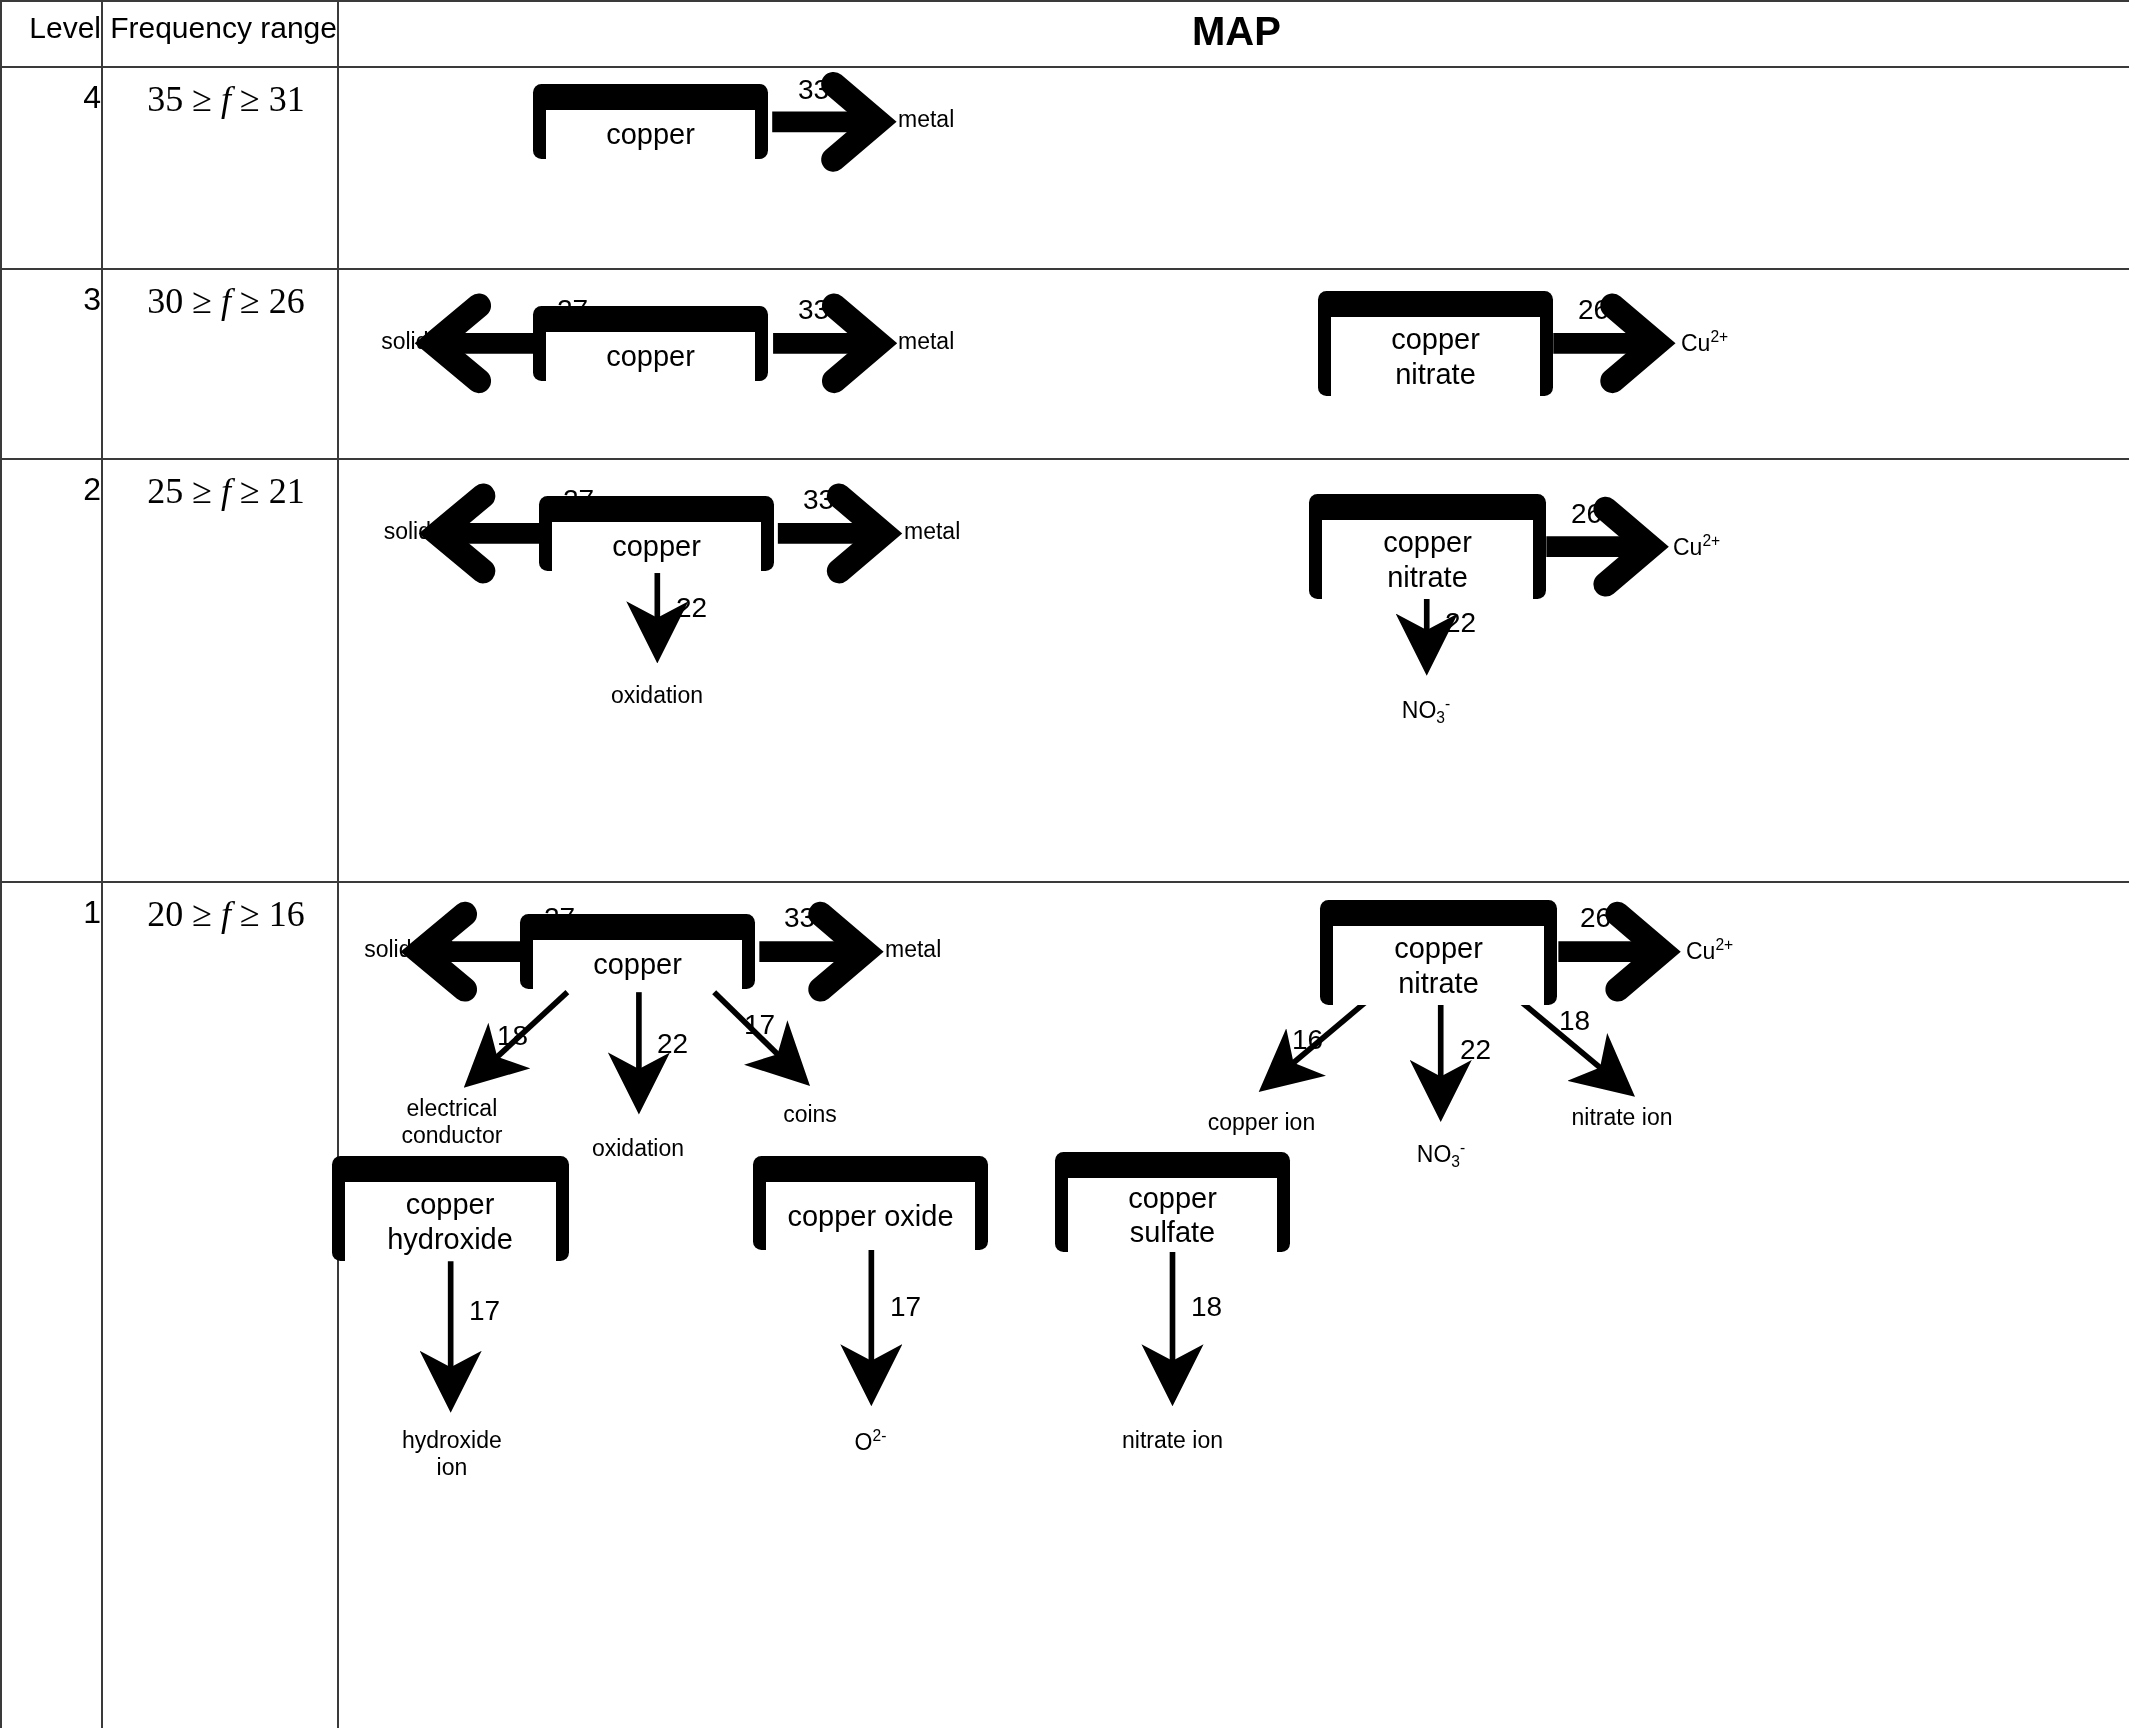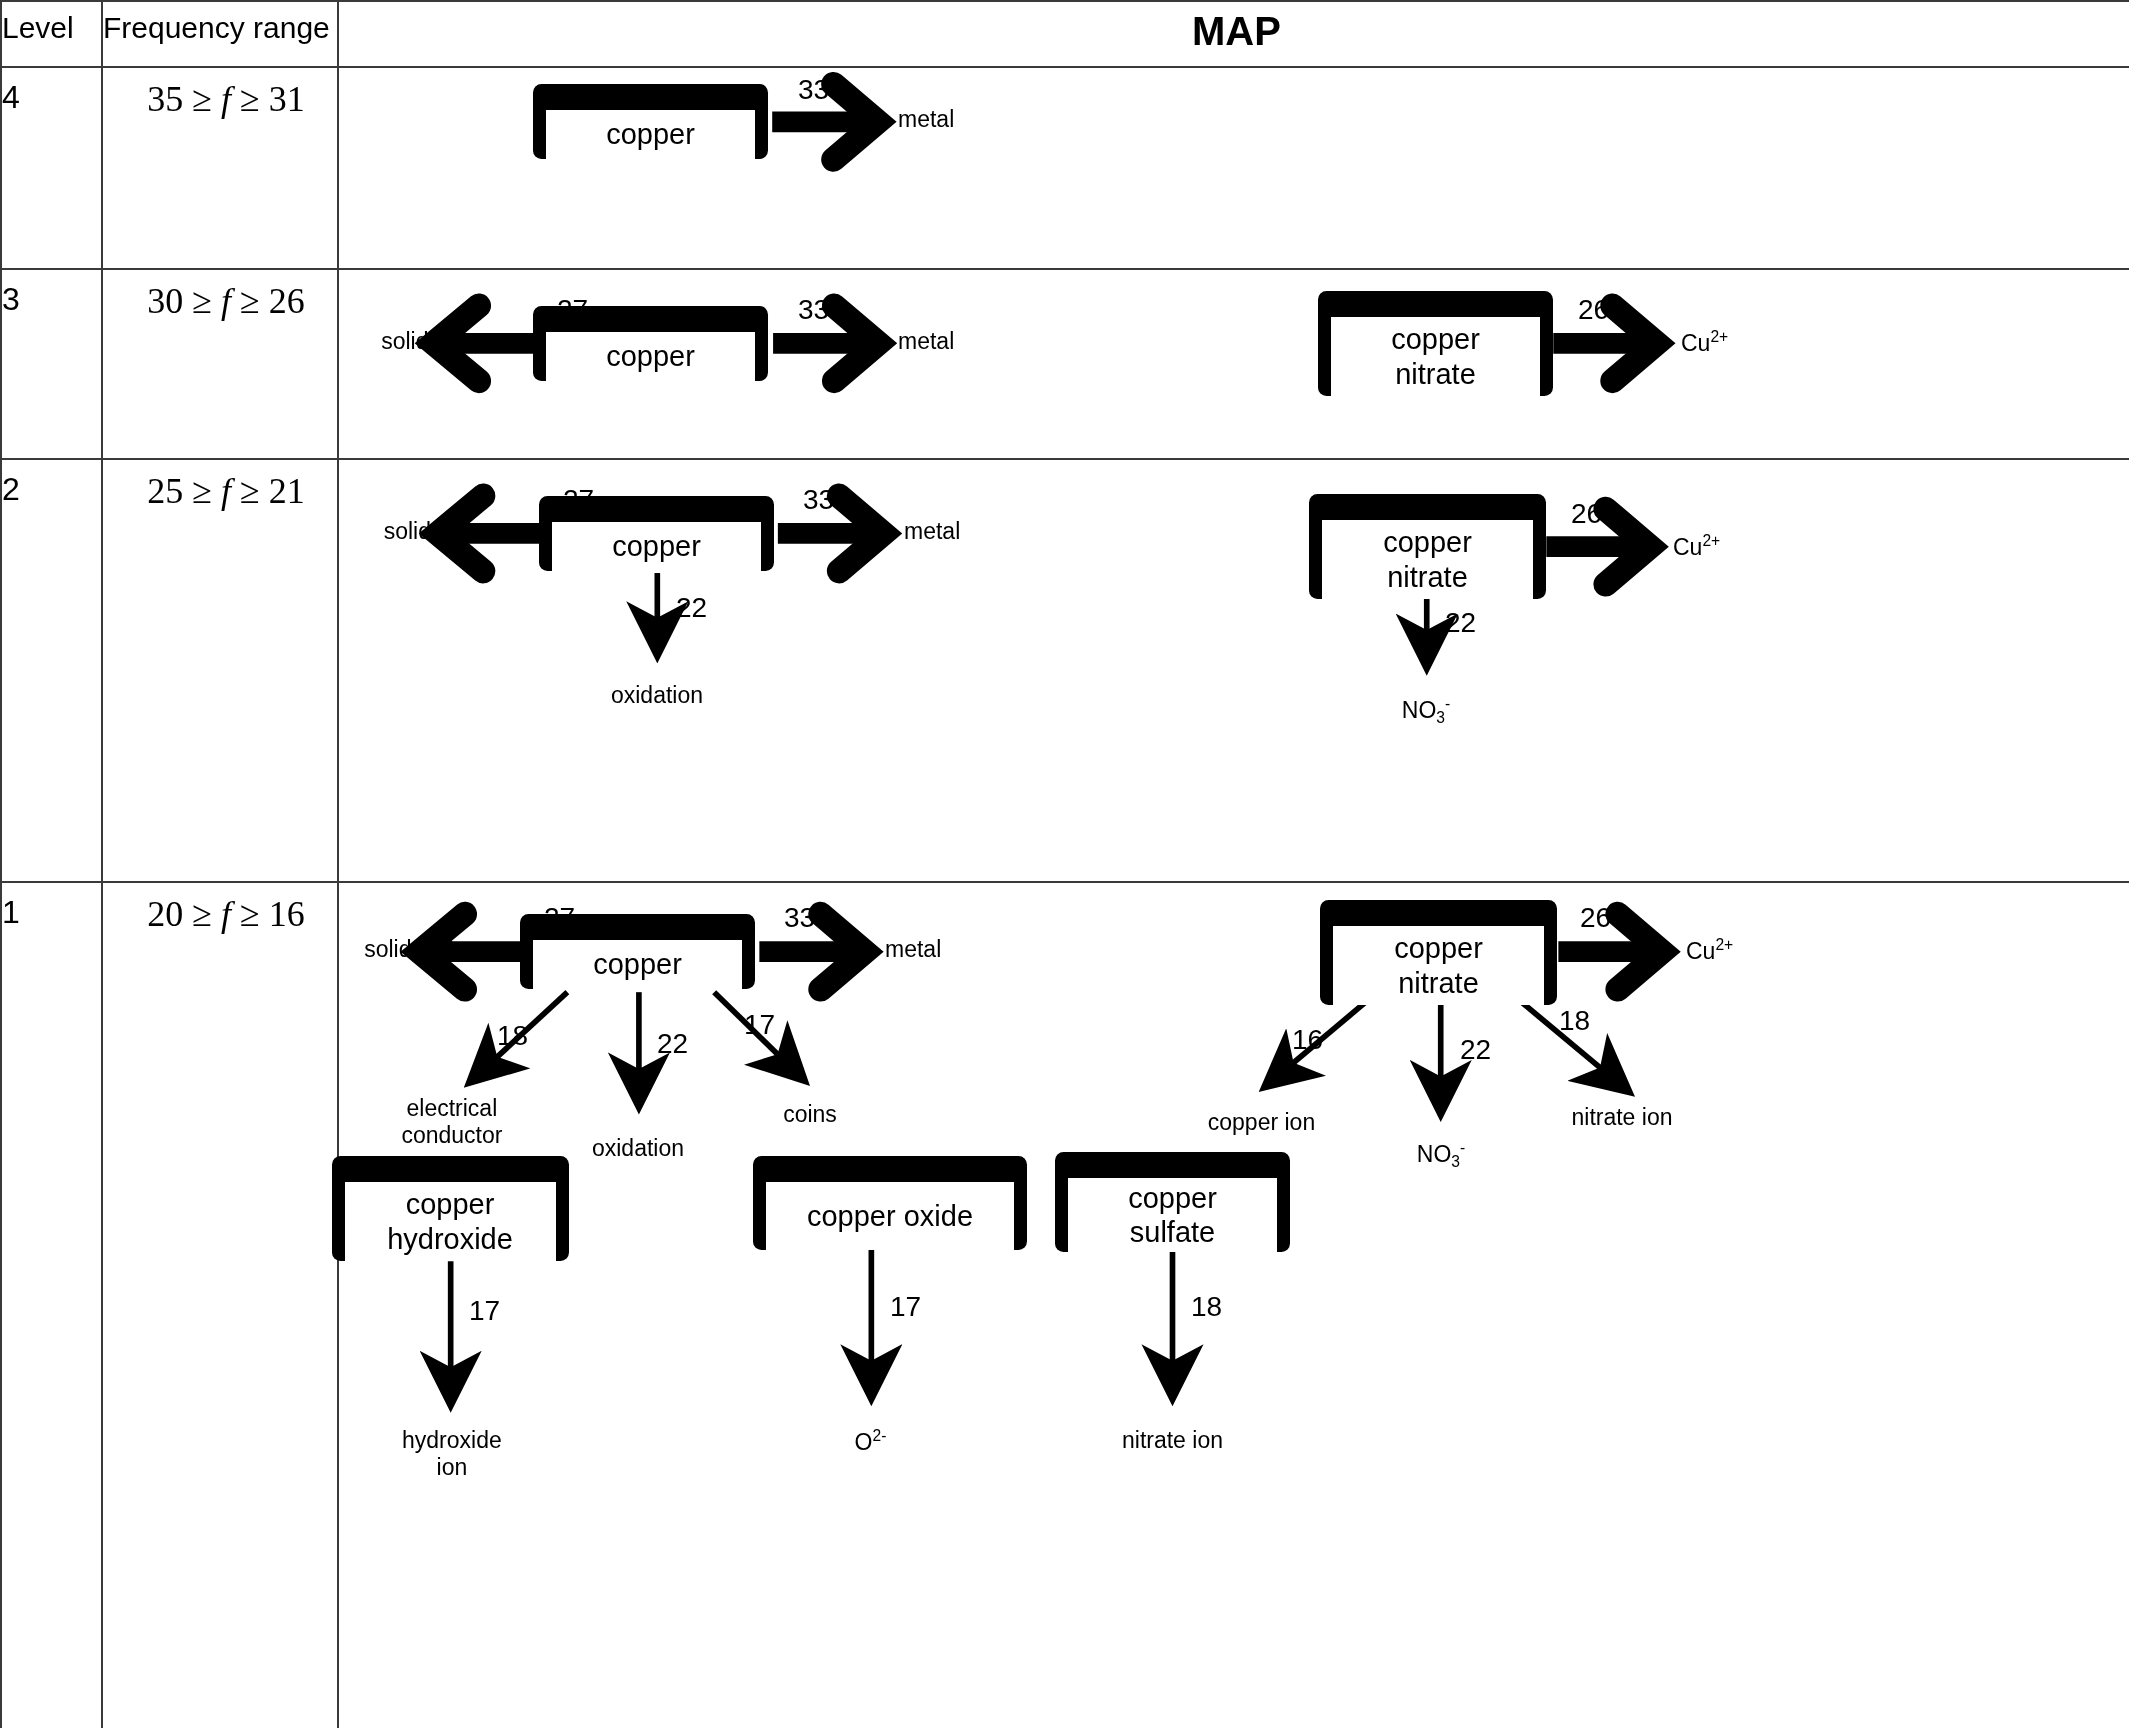--- a/index.html
+++ b/index.html
@@ -6,21 +6,21 @@
   body{font-family:"Liberation Sans", sans-serif;color:#000;}
   #page{position:relative;width:2130px;height:1729px;background:#fff;overflow:hidden;}
 
   table.maptable{border-collapse:collapse;width:2130px;height:1729px;table-layout:fixed;}
   table.maptable td{border:2.8px solid #3a3a3a;vertical-align:top;padding:0;}
   td.c-level{width:99px;}
   td.c-freq{width:234px;}
   td.c-map{width:1795px;}
 
   .cellpad{padding-top:13px;}
-  .lvlnum{font-size:32px;text-align:left;line-height:1;}
+  .lvlnum{font-size:32px;text-align:right;line-height:1;}
   .freq{font-size:36px;text-align:center;line-height:1;font-family:"Liberation Serif", serif;padding-left:12px;}
   .freq .ital{font-style:italic;}
   .maphead{font-size:40px;font-weight:bold;text-align:center;line-height:1;padding-top:9.4px;}
 
   .stage{position:relative;width:100%;}
 
   
   .nbox{position:absolute;background:#000;border-radius:8.5px;display:flex;align-items:flex-end;justify-content:center;}
   .nbox .inner{background:#fff;width:calc(100% - 26px);height:calc(100% - 26px);display:flex;align-items:center;justify-content:center;text-align:center;line-height:1.18;font-size:29px;}
 
@@ -279,21 +279,21 @@
         <div class="lbl" style="left:1151px;top:221px;width:264px">nitrate ion</div>
 
         <div class="nbox" style="left:-7.5px;top:273px;width:237px;height:105px">
           <div class="inner">
             <span><span>copper</span><br><span>hydroxide</span></span>
           </div>
         </div>
         <div class="num" style="left:130px;top:414px">17</div>
         <div class="lbl multi" style="left:9.4px;top:544px;width:207px"><span>hydroxide</span><br><span>ion</span></div>
 
-        <div class="nbox" style="left:414px;top:273px;width:274px;height:94px">
+        <div class="nbox" style="left:414px;top:273px;width:235px;height:94px">
           <div class="inner">copper oxide</div>
         </div>
         <div class="num" style="left:551px;top:410px">17</div>
         <div class="lbl" style="left:447px;top:544px;width:169px"><span>O</span><span class="sup">2-</span></div>
 
         <div class="nbox" style="left:716px;top:269px;width:235px;height:100px">
           <div class="inner">
             <span><span>copper</span><br><span>sulfate</span></span>
           </div>
         </div>

